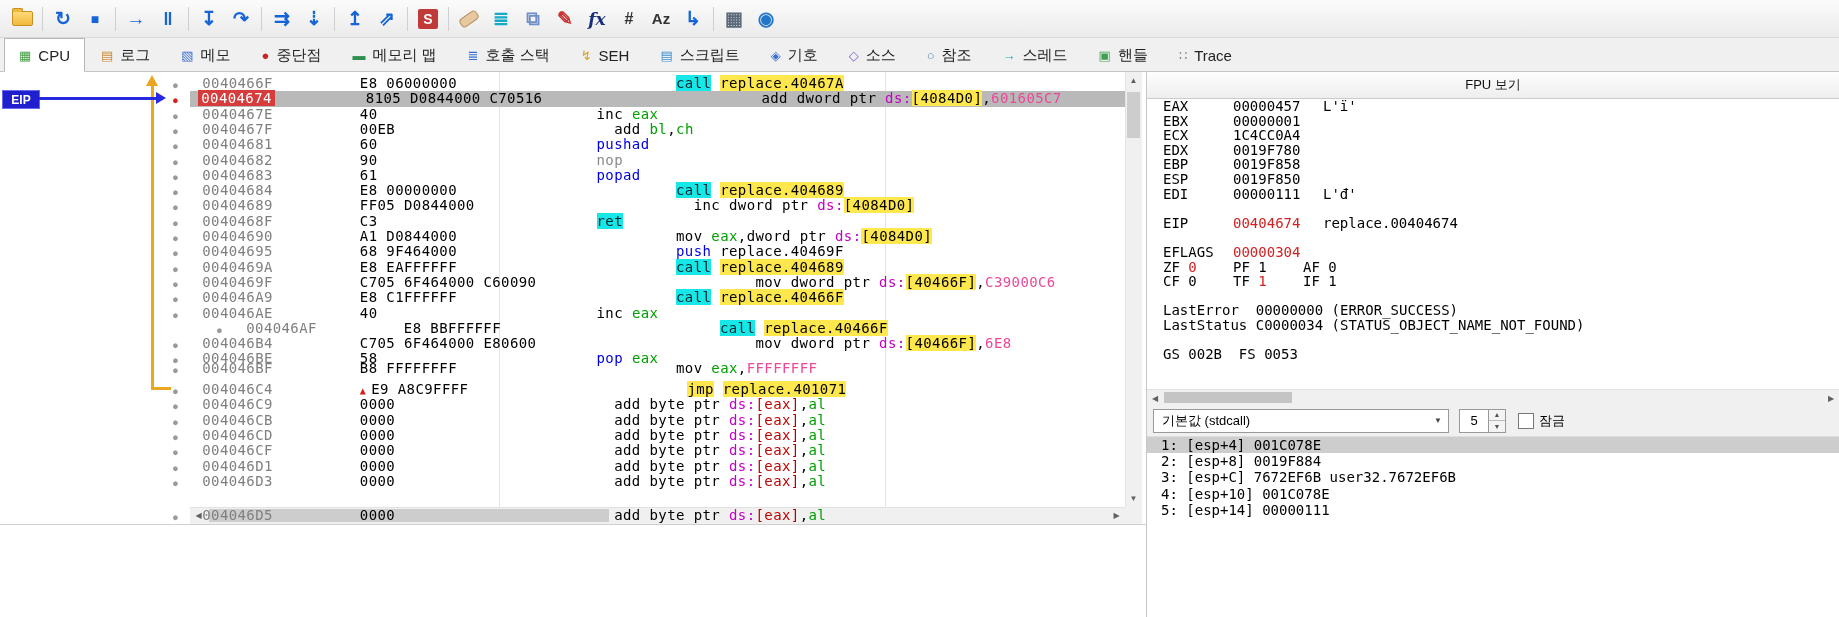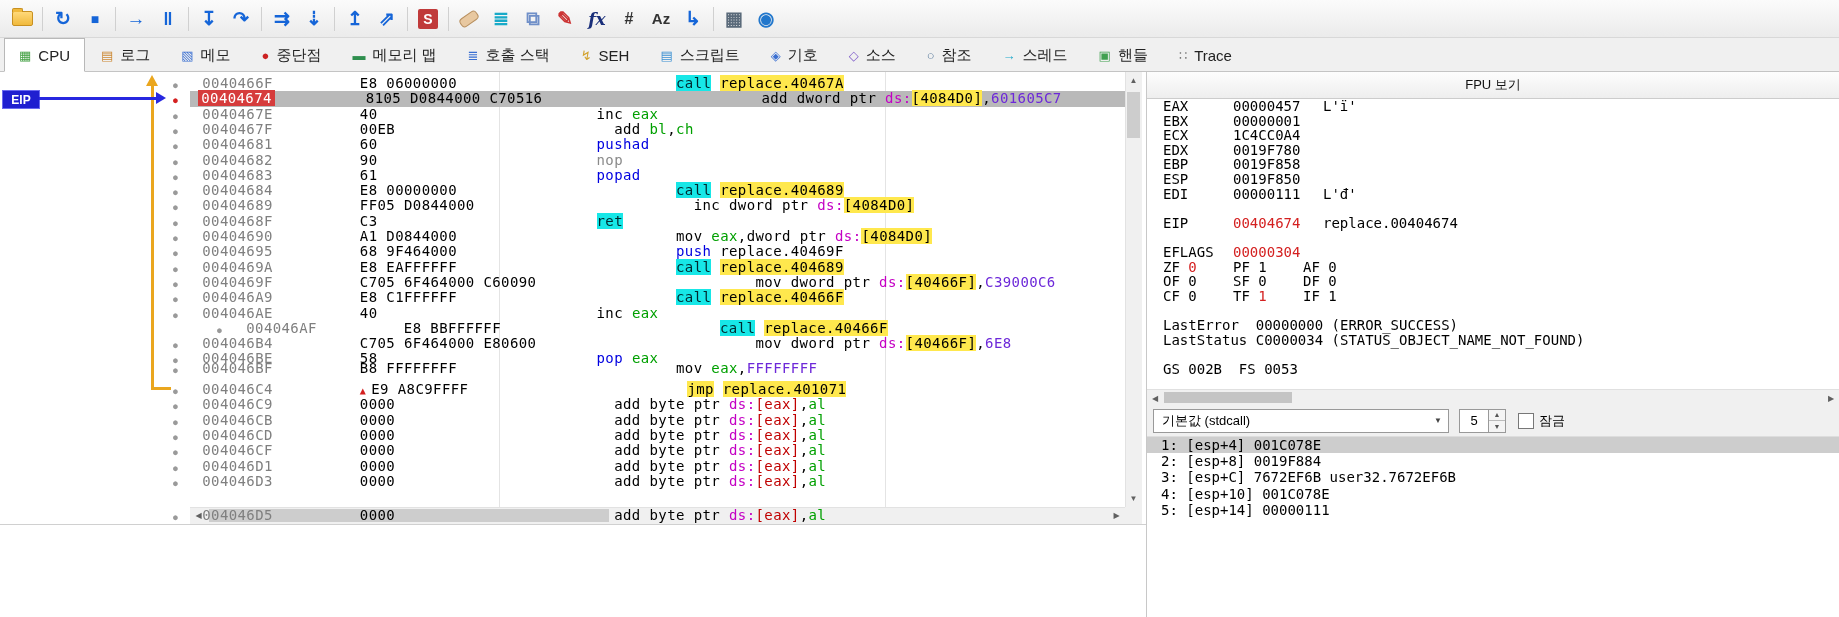--- a/index.html
+++ b/index.html
@@ -46,21 +46,21 @@
   .drow.sel .addr{left:193px;padding:0 3px;background:#d63c3c;color:#fff;}
   .bytes{position:absolute;left:284px;color:#000;}
   .instr{position:absolute;left:503px;color:#000;}
   .jup{color:#d42020;font-size:10px;margin-right:5px;}
   .tk-m{color:#000;}.tk-p{color:#000;}
   .tk-c{background:#17e7e7;color:#00282f;}
   .tk-y{background:#ffe84d;color:#000;margin-top:9px;}
   .tk-s{color:#c400c4;}
   .tk-r{color:#00a000;}
   .tk-b{color:#c00000;}
-  .tk-n{color:#6d28d9;}
+  .tk-n{color:#ec4899;}
   .tk-k{color:#0000e0;}
   .tk-g{color:#8a8a8a;}
 
   
   #eip-box{position:absolute;left:2px;top:90px;width:36px;height:17px;background:#1f1fd0;
       border:1px solid #6a6af0;color:#fff;font-size:12px;font-weight:bold;
       display:flex;align-items:center;justify-content:center;z-index:5;}
   #eip-line{position:absolute;left:39px;top:97px;width:117px;height:3px;background:#2828e0;z-index:5;}
   #eip-head{position:absolute;left:156px;top:92px;width:0;height:0;border-left:10px solid #2828e0;
       border-top:6px solid transparent;border-bottom:6px solid transparent;z-index:5;}
@@ -328,21 +328,20 @@
         <div class="regline"><span class="rl-label">ECX</span><span class="rl-value">1C4CC0A4</span></div>
         <div class="regline"><span class="rl-label">EDX</span><span class="rl-value">0019F780</span></div>
         <div class="regline"><span class="rl-label">EBP</span><span class="rl-value">0019F858</span></div>
         <div class="regline"><span class="rl-label">ESP</span><span class="rl-value">0019F850</span></div>
         <div class="regline"><span class="rl-label">EDI</span><span class="rl-value">00000111</span><span class="rl-extra">L'đ'</span></div>
         <div class="regline"></div>
         <div class="regline"><span class="rl-label">EIP</span><span class="rl-value red">00404674</span><span class="rl-extra">replace.00404674</span></div>
         <div class="regline"></div>
         <div class="regline"><span class="rl-label">EFLAGS</span><span class="rl-value red">00000304</span></div>
         <div class="regline"><span class="flagpair"><span>ZF </span><span class="red">0</span></span><span class="flagpair"><span>PF </span><span>1</span></span><span class="flagpair"><span>AF </span><span>0</span></span></div>
-        <div class="regline"><span class="flagpair"><span>OF </span><span>0</span></span><span class="flagpair"><span>SF </span><span>0</span></span><span class="flagpair"><span>DF </span><span>0</span></span></div>
         <div class="regline"><span class="flagpair"><span>CF </span><span>0</span></span><span class="flagpair"><span>TF </span><span class="red">1</span></span><span class="flagpair"><span>IF </span><span>1</span></span></div>
         <div class="regline"></div>
         <div class="regline">LastError  00000000 (ERROR_SUCCESS)</div>
         <div class="regline">LastStatus C0000034 (STATUS_OBJECT_NAME_NOT_FOUND)</div>
         <div class="regline"></div>
         <div class="regline">GS 002B  FS 0053</div>
       </div>
     <div id="reghsb">
       <span id="reghsb-l" class="sbbtn"></span>
       <span id="reghsb-r" class="sbbtn"></span>

